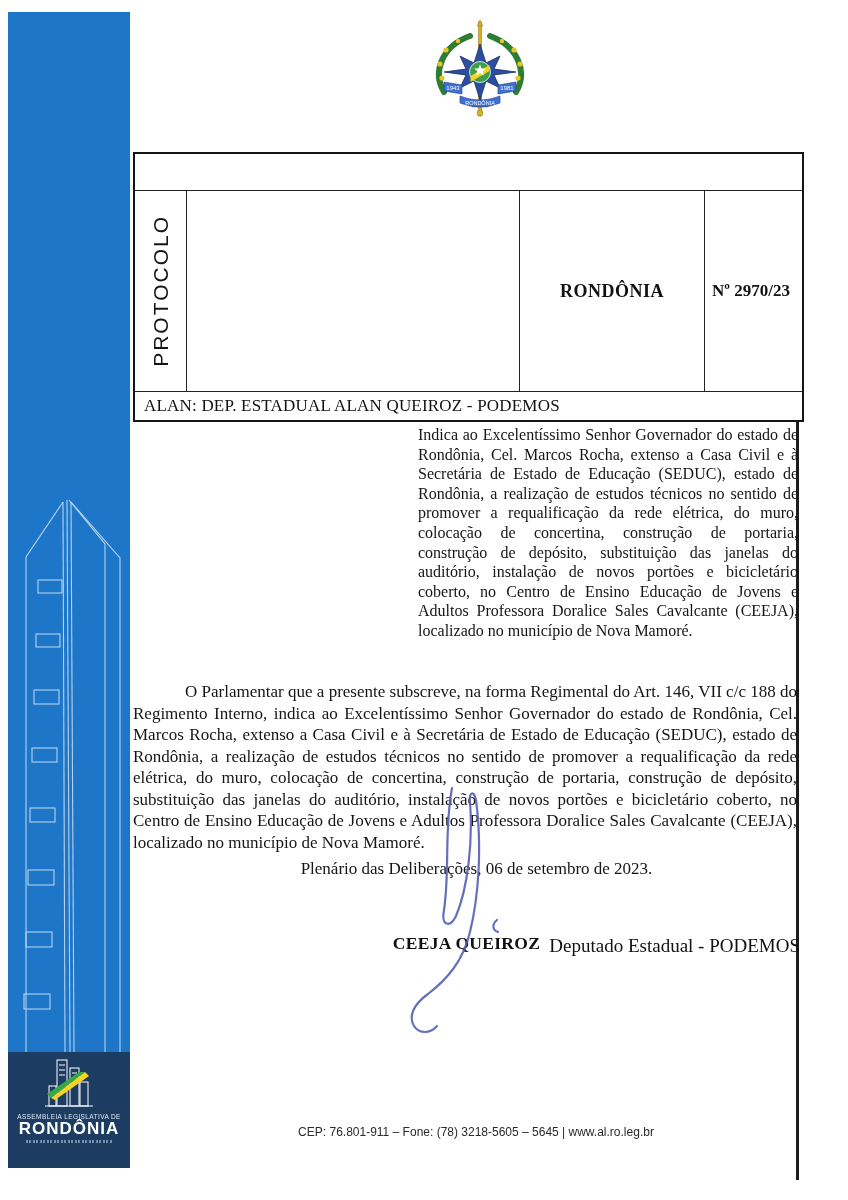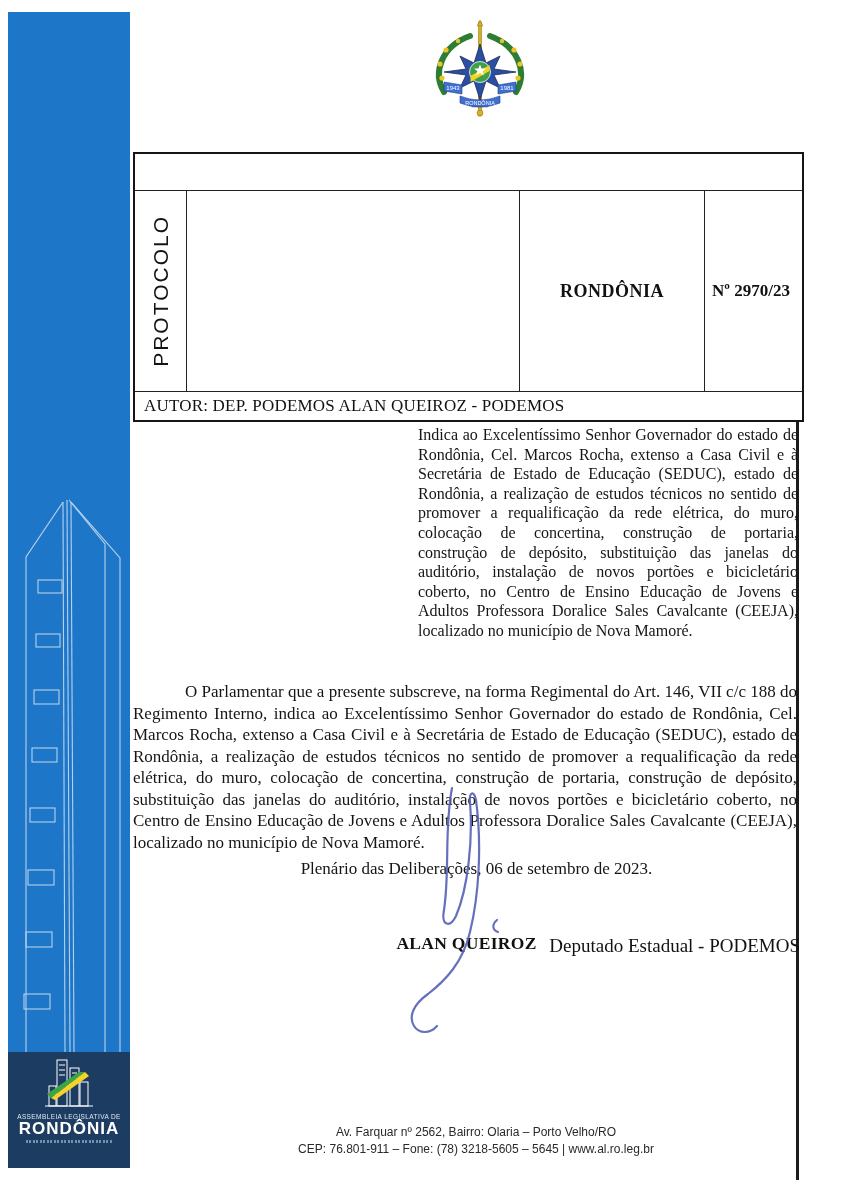--- a/index.html
+++ b/index.html
@@ -160,37 +160,36 @@
   <div class="ptable">
     <div class="row-top"></div>
     <div class="row-mid">
       <div class="cell protocolo">
         <span>PROTOCOLO</span>
       </div>
       <div class="cell blank"></div>
       <div class="cell doctype">RONDÔNIA</div>
       <div class="cell docnum">Nº 2970/23</div>
     </div>
-    <div class="row-autor">AUTOR: DEP. PODEMOS ALAN QUEIROZ - PODEMOS</div>
+    <div class="row-autor">ALAN: DEP. ESTADUAL ALAN QUEIROZ - PODEMOS</div>
   </div>
 
   <div class="summary">Indica ao Excelentíssimo Senhor Governador do estado de Rondônia, Cel. Marcos Rocha, extenso a Casa Civil e à Secretária de Estado de Educação (SEDUC), estado de Rondônia, a realização de estudos técnicos no sentido de promover a requalificação da rede elétrica, do muro, colocação de concertina, construção de portaria, construção de depósito, substituição das janelas do auditório, instalação de novos portões e bicicletário coberto, no Centro de Ensino Educação de Jovens e Adultos Professora Doralice Sales Cavalcante (CEEJA), localizado no município de Nova Mamoré.</div>
 
   <div class="bodytext">O Parlamentar que a presente subscreve, na forma Regimental do Art. 146, VII c/c 188 do Regimento Interno, indica ao Excelentíssimo Senhor Governador do estado de Rondônia, Cel. Marcos Rocha, extenso a Casa Civil e à Secretária de Estado de Educação (SEDUC), estado de Rondônia, a realização de estudos técnicos no sentido de promover a requalificação da rede elétrica, do muro, colocação de concertina, construção de portaria, construção de depósito, substituição das janelas do auditório, instalação de novos portões e bicicletário coberto, no Centro de Ensino Educação de Jovens e Adultos Professora Doralice Sales Cavalcante (CEEJA), localizado no município de Nova Mamoré.</div>
 
   <div class="dateline">Plenário das Deliberações, 06 de setembro de 2023.</div>
 
   <svg class="signature-svg" width="240" height="272" viewBox="0 0 240 272">
     <g fill="none" stroke="#5560b5" stroke-width="2.2" stroke-linecap="round" opacity="0.9">
       <path d="M74 20 C66 62, 72 102, 66 142 C63 158, 72 160, 78 148 C90 120, 95 72, 92 34 C91 24, 96 22, 98 32 C104 77, 101 127, 92 164 C85 194, 68 212, 50 226 C36 236, 30 248, 36 258 C41 266, 52 266, 59 258"></path>
       <path d="M119 152 C114 156, 114 162, 120 164"></path>
     </g>
   </svg>
 
-  <div class="sig-name">ALAN QUEIROZ</div>
+  <div class="sig-name">CEEJA QUEIROZ</div>
   <div class="sig-title">Deputado Estadual - PODEMOS</div>
 
   <div class="footer">
-    <div>Av. Farquar nº 2562, Bairro: Olaria – Porto Velho/RO</div>
     <div>CEP: 76.801-911 – Fone: (78) 3218-5605 – 5645 | www.al.ro.leg.br</div>
   </div>
 
 </div>
 
 </body></html>

